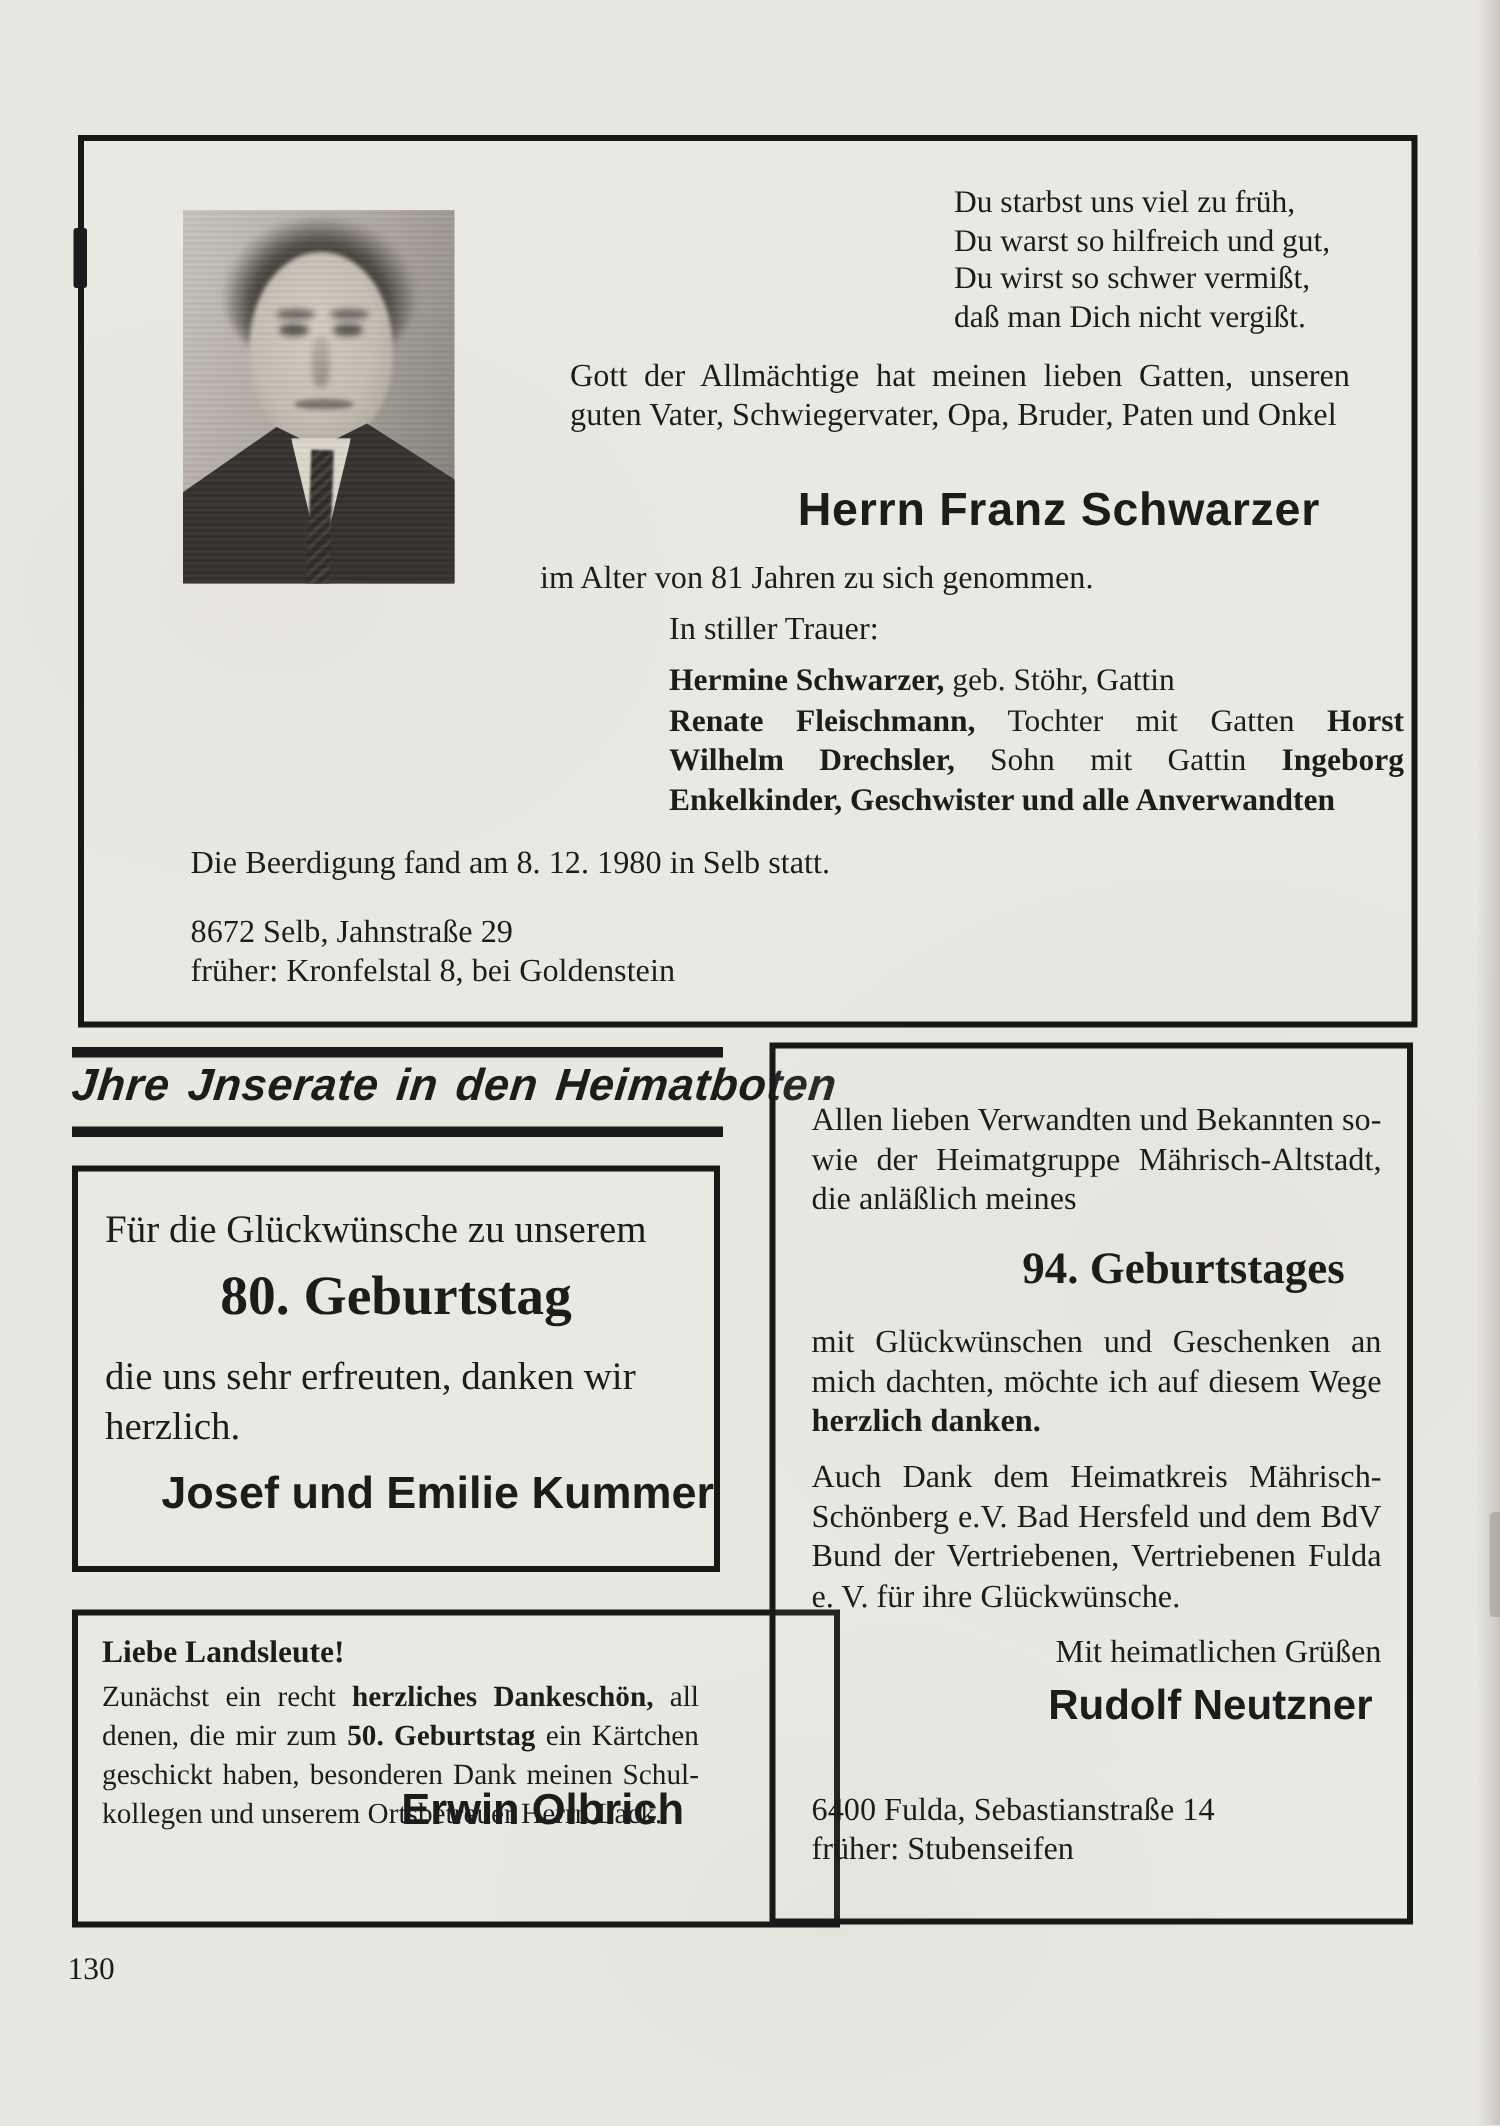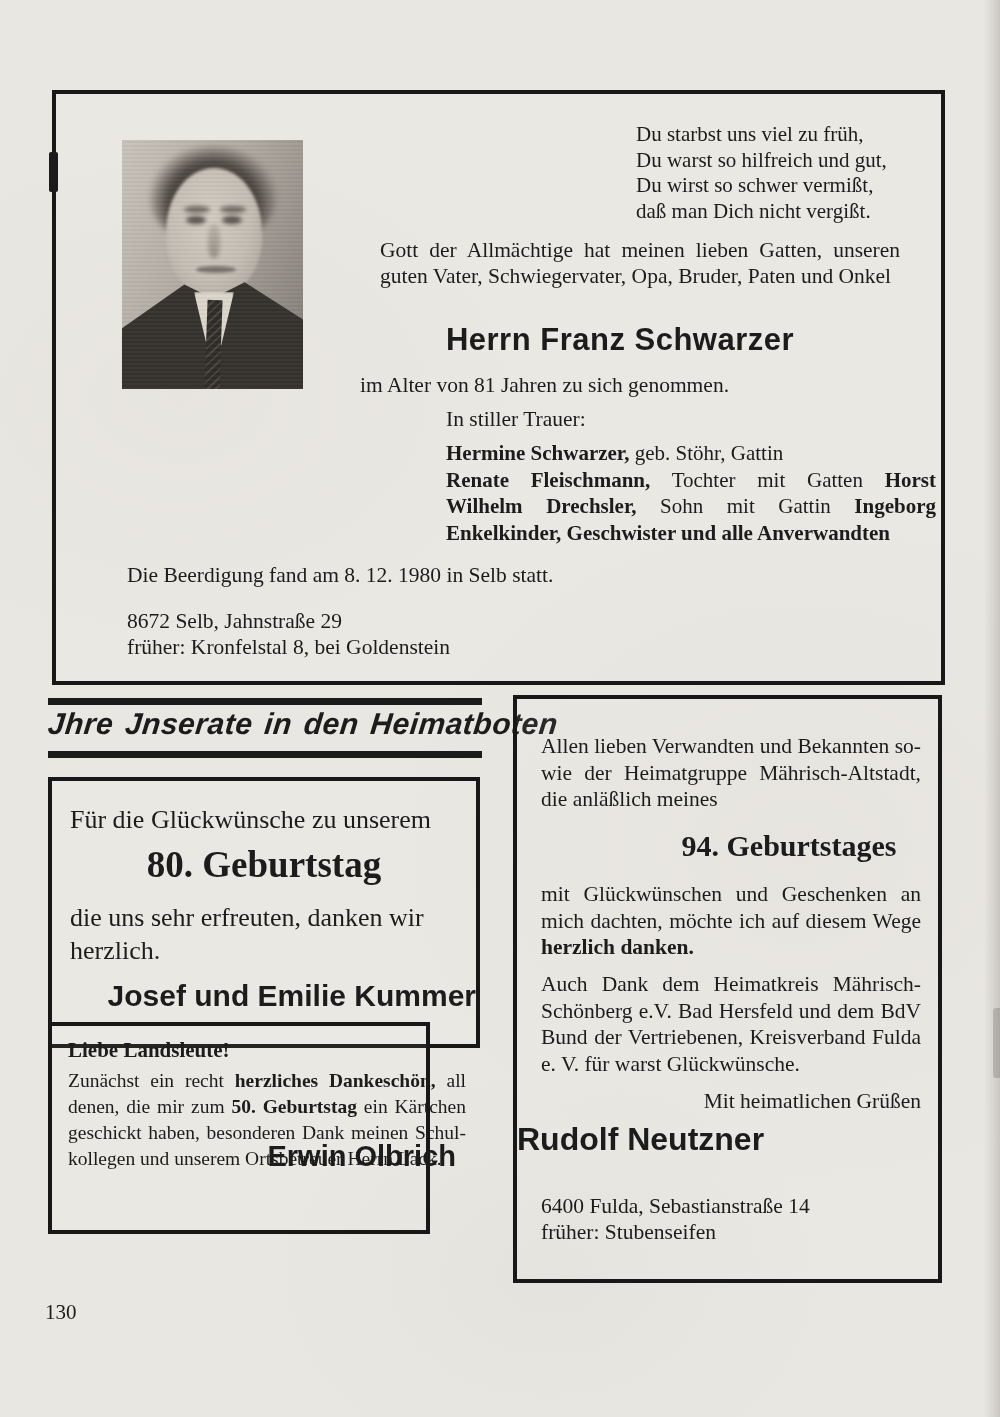--- a/index.html
+++ b/index.html
@@ -21,21 +21,21 @@
   .just{text-align:justify;}
   .spread{text-align:justify;text-align-last:justify;}
   .center{text-align:center;}
   p,div{margin:0;}
 
   
   #obituary-box{left:52px;top:90px;width:893px;height:595px;}
   #ink-blob{left:49px;top:152px;width:9px;height:40px;background:#1b1b1b;border-radius:2px;}
   #poem{left:564px;top:28px;width:286px;font-size:21px;line-height:25.5px;margin-left:16px;}
   #intro{left:304px;top:144px;width:520px;font-size:21.5px;line-height:25.5px;margin-left:20px;}
-  #deceased-name{left:304px;top:228px;width:520px;font-size:31px;font-weight:bold;letter-spacing:0.5px;}
+  #deceased-name{left:304px;top:228px;width:520px;font-size:31px;font-weight:bold;letter-spacing:0.5px;text-align:right;}
   #age-line{left:304px;top:279px;width:520px;font-size:21.5px;}
   #mourning-label{left:390px;top:313px;font-size:21.5px;}
   #mourners{left:390px;top:346px;width:490px;font-size:21px;line-height:26.5px;}
   #burial-line{left:71px;top:469px;font-size:21.5px;}
   #obit-address{left:71px;top:514px;font-size:21.5px;line-height:26px;}
 
   
   #portrait-photo{left:66px;top:46px;width:181px;height:249px;overflow:hidden;
     background:linear-gradient(115deg,#c9c4bb 0%,#b3ada4 40%,#8b867f 85%,#7d7872 100%);}
   #portrait-photo .ph{position:absolute;}
@@ -64,34 +64,34 @@
     font-family:"Liberation Sans", sans-serif;transform:skewX(-6deg);letter-spacing:0.5px;word-spacing:3px;white-space:nowrap;}
 
   
   #kummer-box{left:48px;top:777px;width:432px;height:271px;}
   #kummer-line1{left:18px;top:24px;width:396px;font-size:26px;}
   #kummer-heading{left:0;top:62px;width:424px;font-size:37px;font-weight:bold;text-align:center;}
   #kummer-line2{left:18px;top:120px;width:398px;font-size:26px;line-height:33px;}
   #kummer-signature{left:0;top:198px;width:424px;font-size:30px;font-weight:bold;text-align:right;}
 
   
-  #olbrich-box{left:48px;top:1022px;width:382px;height:212px;}
+  #olbrich-box{left:48px;top:1073px;width:512px;height:212px;}
   #olbrich-salutation{left:16px;top:12px;font-size:21px;font-weight:bold;}
   #olbrich-para{left:16px;top:42px;width:398px;font-size:19.5px;line-height:26px;}
   #olbrich-signature{left:0;top:114px;width:404px;font-size:29px;font-weight:bold;text-align:right;}
   #olbrich-address{left:16px;top:158px;font-size:20.5px;line-height:24px;}
 
   
   #neutzner-box{left:513px;top:695px;width:429px;height:588px;}
   #neutzner-p1{left:24px;top:34px;width:380px;font-size:21.5px;line-height:26.5px;}
   #neutzner-heading{left:0;top:130px;width:472px;font-size:30px;font-weight:bold;padding-left:36px;}
   #neutzner-p2{left:24px;top:182px;width:380px;font-size:21.5px;line-height:26.5px;}
   #neutzner-p3{left:24px;top:272px;width:380px;font-size:21.5px;line-height:26.5px;}
   #neutzner-closing{left:0;top:390px;width:404px;font-size:21.5px;text-align:right;}
-  #neutzner-signature{left:0;top:422px;width:382px;font-size:32px;font-weight:bold;}
+  #neutzner-signature{left:0;top:422px;width:382px;font-size:28px;font-weight:bold;text-align:right;padding-left:16px;}
   #neutzner-address{left:24px;top:494px;font-size:21.5px;line-height:26px;}
 
   #page-number{left:45px;top:1300px;font-size:21px;}
 
   
   #page-edge-shadow{right:0;top:0;width:16px;height:1417px;
     background:linear-gradient(to right,rgba(0,0,0,0) 0%,rgba(60,55,45,0.10) 60%,rgba(60,55,45,0.18) 100%);}
   #page-edge-notch{right:0;top:1008px;width:7px;height:70px;background:rgba(70,65,55,0.22);border-radius:3px 0 0 3px;}
 </style>
 </head>
@@ -159,21 +159,21 @@
 <div id="olbrich-box" class="box">
   <div id="olbrich-salutation" class="abs serif">Liebe Landsleute!</div>
   <p id="olbrich-para" class="abs serif just"><span>Zunächst ein recht </span><span class="b">herzliches Dankeschön,</span><span> all denen, die mir zum </span><span class="b">50. Geburtstag</span><span> ein Kärtchen geschickt haben, besonderen Dank meinen Schul­kollegen und unserem Ortsbetreuer Herrn Lack.</span></p>
   <div id="olbrich-signature" class="abs sans">Erwin Olbrich</div>
 </div>
 
 <div id="neutzner-box" class="box">
   <p id="neutzner-p1" class="abs serif just">Allen lieben Verwandten und Bekannten so­wie der Heimatgruppe Mährisch-Altstadt, die anläßlich meines</p>
   <div id="neutzner-heading" class="abs serif center">94. Geburtstages</div>
   <p id="neutzner-p2" class="abs serif just"><span>mit Glückwünschen und Geschenken an mich dachten, möchte ich auf diesem Wege </span><span class="b">herzlich danken.</span></p>
-  <p id="neutzner-p3" class="abs serif just">Auch Dank dem Heimatkreis Mährisch-Schönberg e.V. Bad Hersfeld und dem BdV Bund der Vertriebenen, Kreisverband Ful­da e. V. für warst Glückwünsche.</p>
+  <p id="neutzner-p3" class="abs serif just">Auch Dank dem Heimatkreis Mährisch-Schönberg e.V. Bad Hersfeld und dem BdV Bund der Vertriebenen, Vertriebenen Ful­da e. V. für ihre Glückwünsche.</p>
   <div id="neutzner-closing" class="abs serif">Mit heimatlichen Grüßen</div>
   <div id="neutzner-signature" class="abs sans">Rudolf Neutzner</div>
   <div id="neutzner-address" class="abs serif">
     <div>6400 Fulda, Sebastianstraße 14</div>
     <div>früher: Stubenseifen</div>
   </div>
 </div>
 
 <div id="page-number" class="abs serif">130</div>
 <div id="page-edge-shadow" class="abs"></div>

